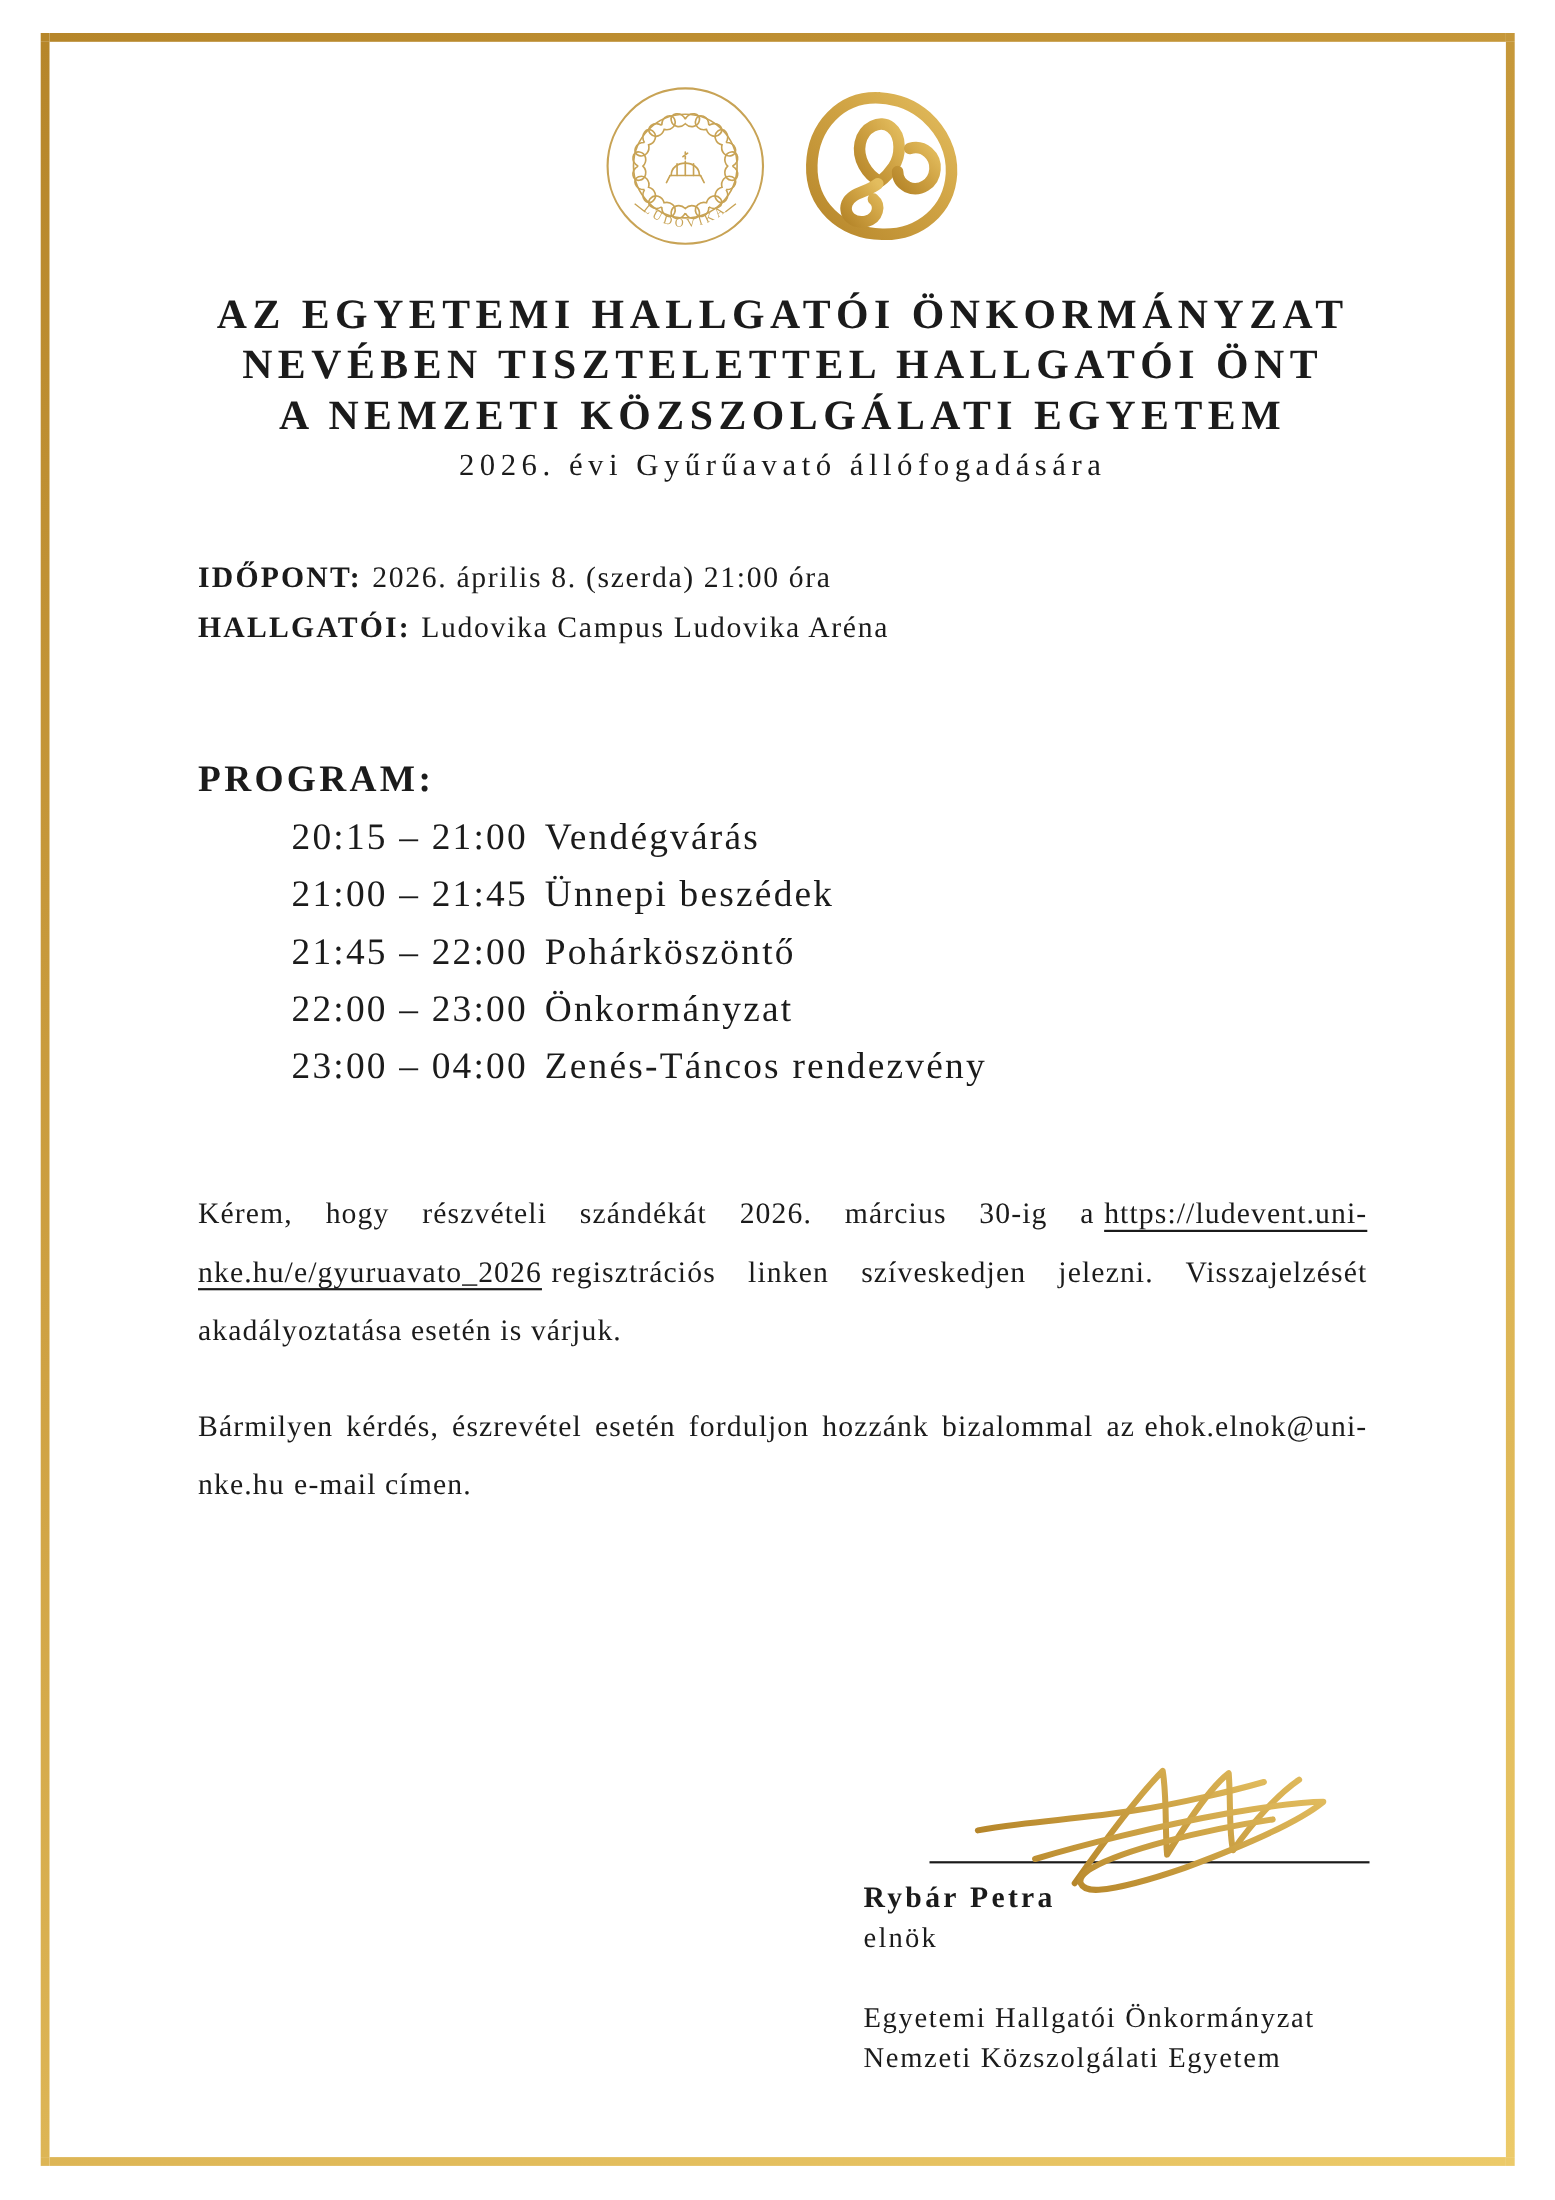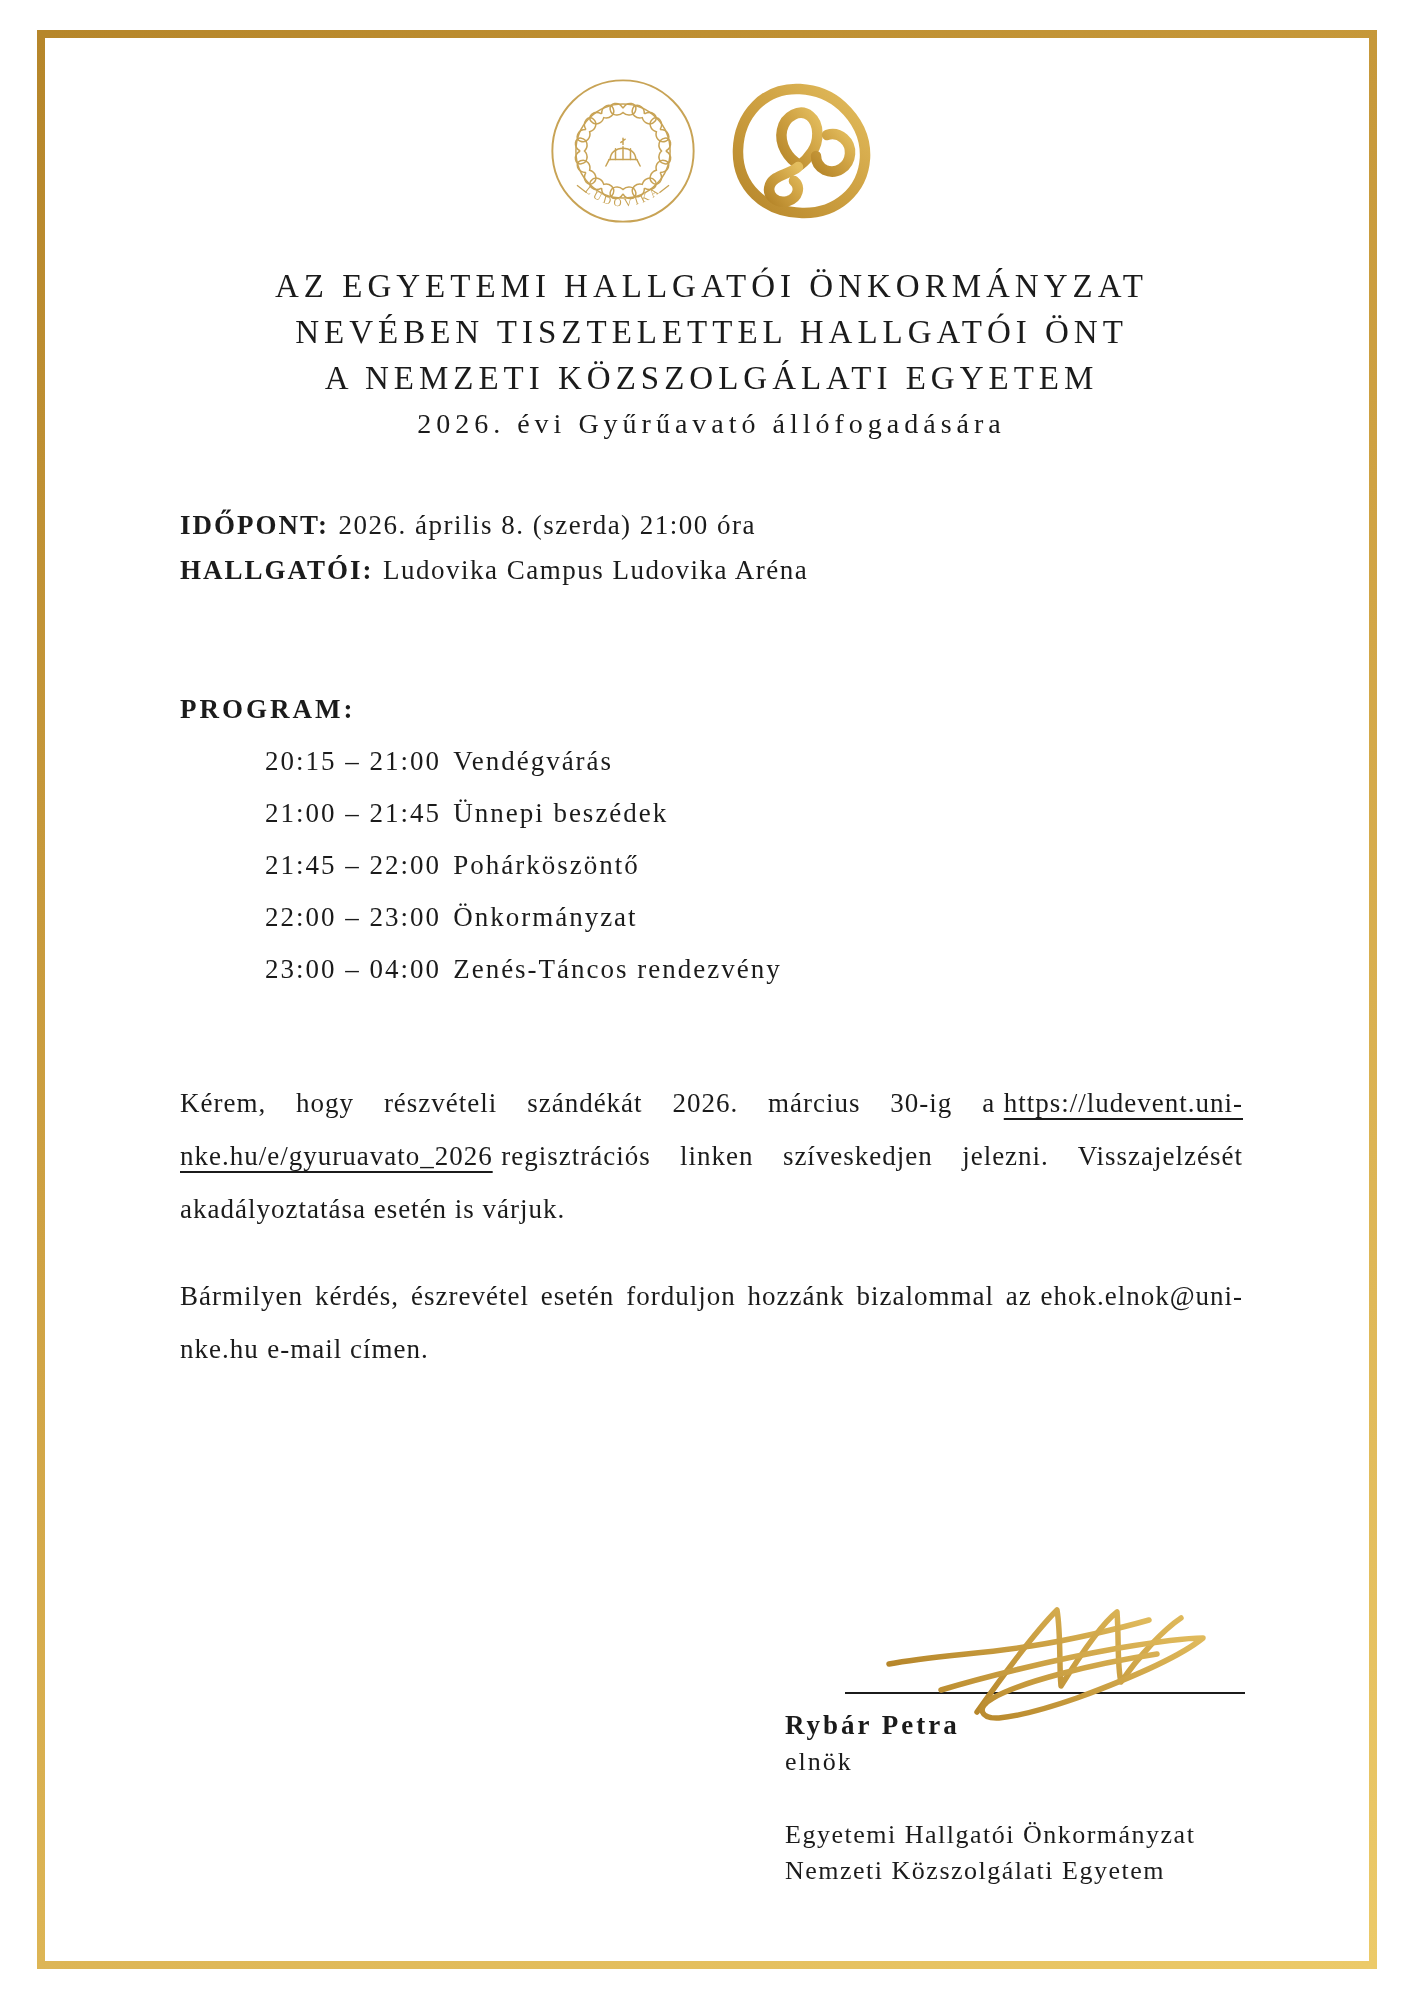--- a/index.html
+++ b/index.html
@@ -15,29 +15,29 @@
     pointer-events:none;
   }
   .content{position:absolute;top:0;left:0;right:0;padding:73px 171px 0 180px;}
 
   
   .logos{display:flex;justify-content:center;align-items:center;gap:26px;height:156px;}
   .logo-seal svg,.logo-ornament svg{display:block;}
 
   
   .title{margin-top:34px;text-align:center;}
-  .title-line{font-weight:normal;font-size:33px;letter-spacing:5px;line-height:46px;white-space:nowrap;}
+  .title-line{font-weight:bold;font-size:38px;letter-spacing:5px;line-height:46px;white-space:nowrap;}
   .title-sub{font-weight:normal;font-size:28px;letter-spacing:5px;line-height:46px;white-space:nowrap;}
 
   
   .details{margin-top:56px;font-size:27px;line-height:45px;letter-spacing:1.5px;}
   .detail-label{font-weight:bold;letter-spacing:2px;margin-right:0.35em;text-align:right;}
 
   
-  .program{margin-top:100px;font-size:27px;}
+  .program{margin-top:100px;font-size:34px;}
   .program-heading{font-weight:bold;letter-spacing:3px;line-height:32px;}
   .program-item{margin-top:21px;padding-left:85px;letter-spacing:2px;line-height:31px;white-space:nowrap;}
   .program-time{margin-right:0.45em;}
 
   
   .para{font-size:27px;line-height:53px;letter-spacing:1px;text-align:justify;}
   .para-registration{margin-top:92px;}
   .para-contact{margin-top:34px;}
   .sp{margin-right:0.32em;}
   .link{color:#1b1b1b;text-decoration:underline;text-underline-offset:6px;cursor:pointer;}

